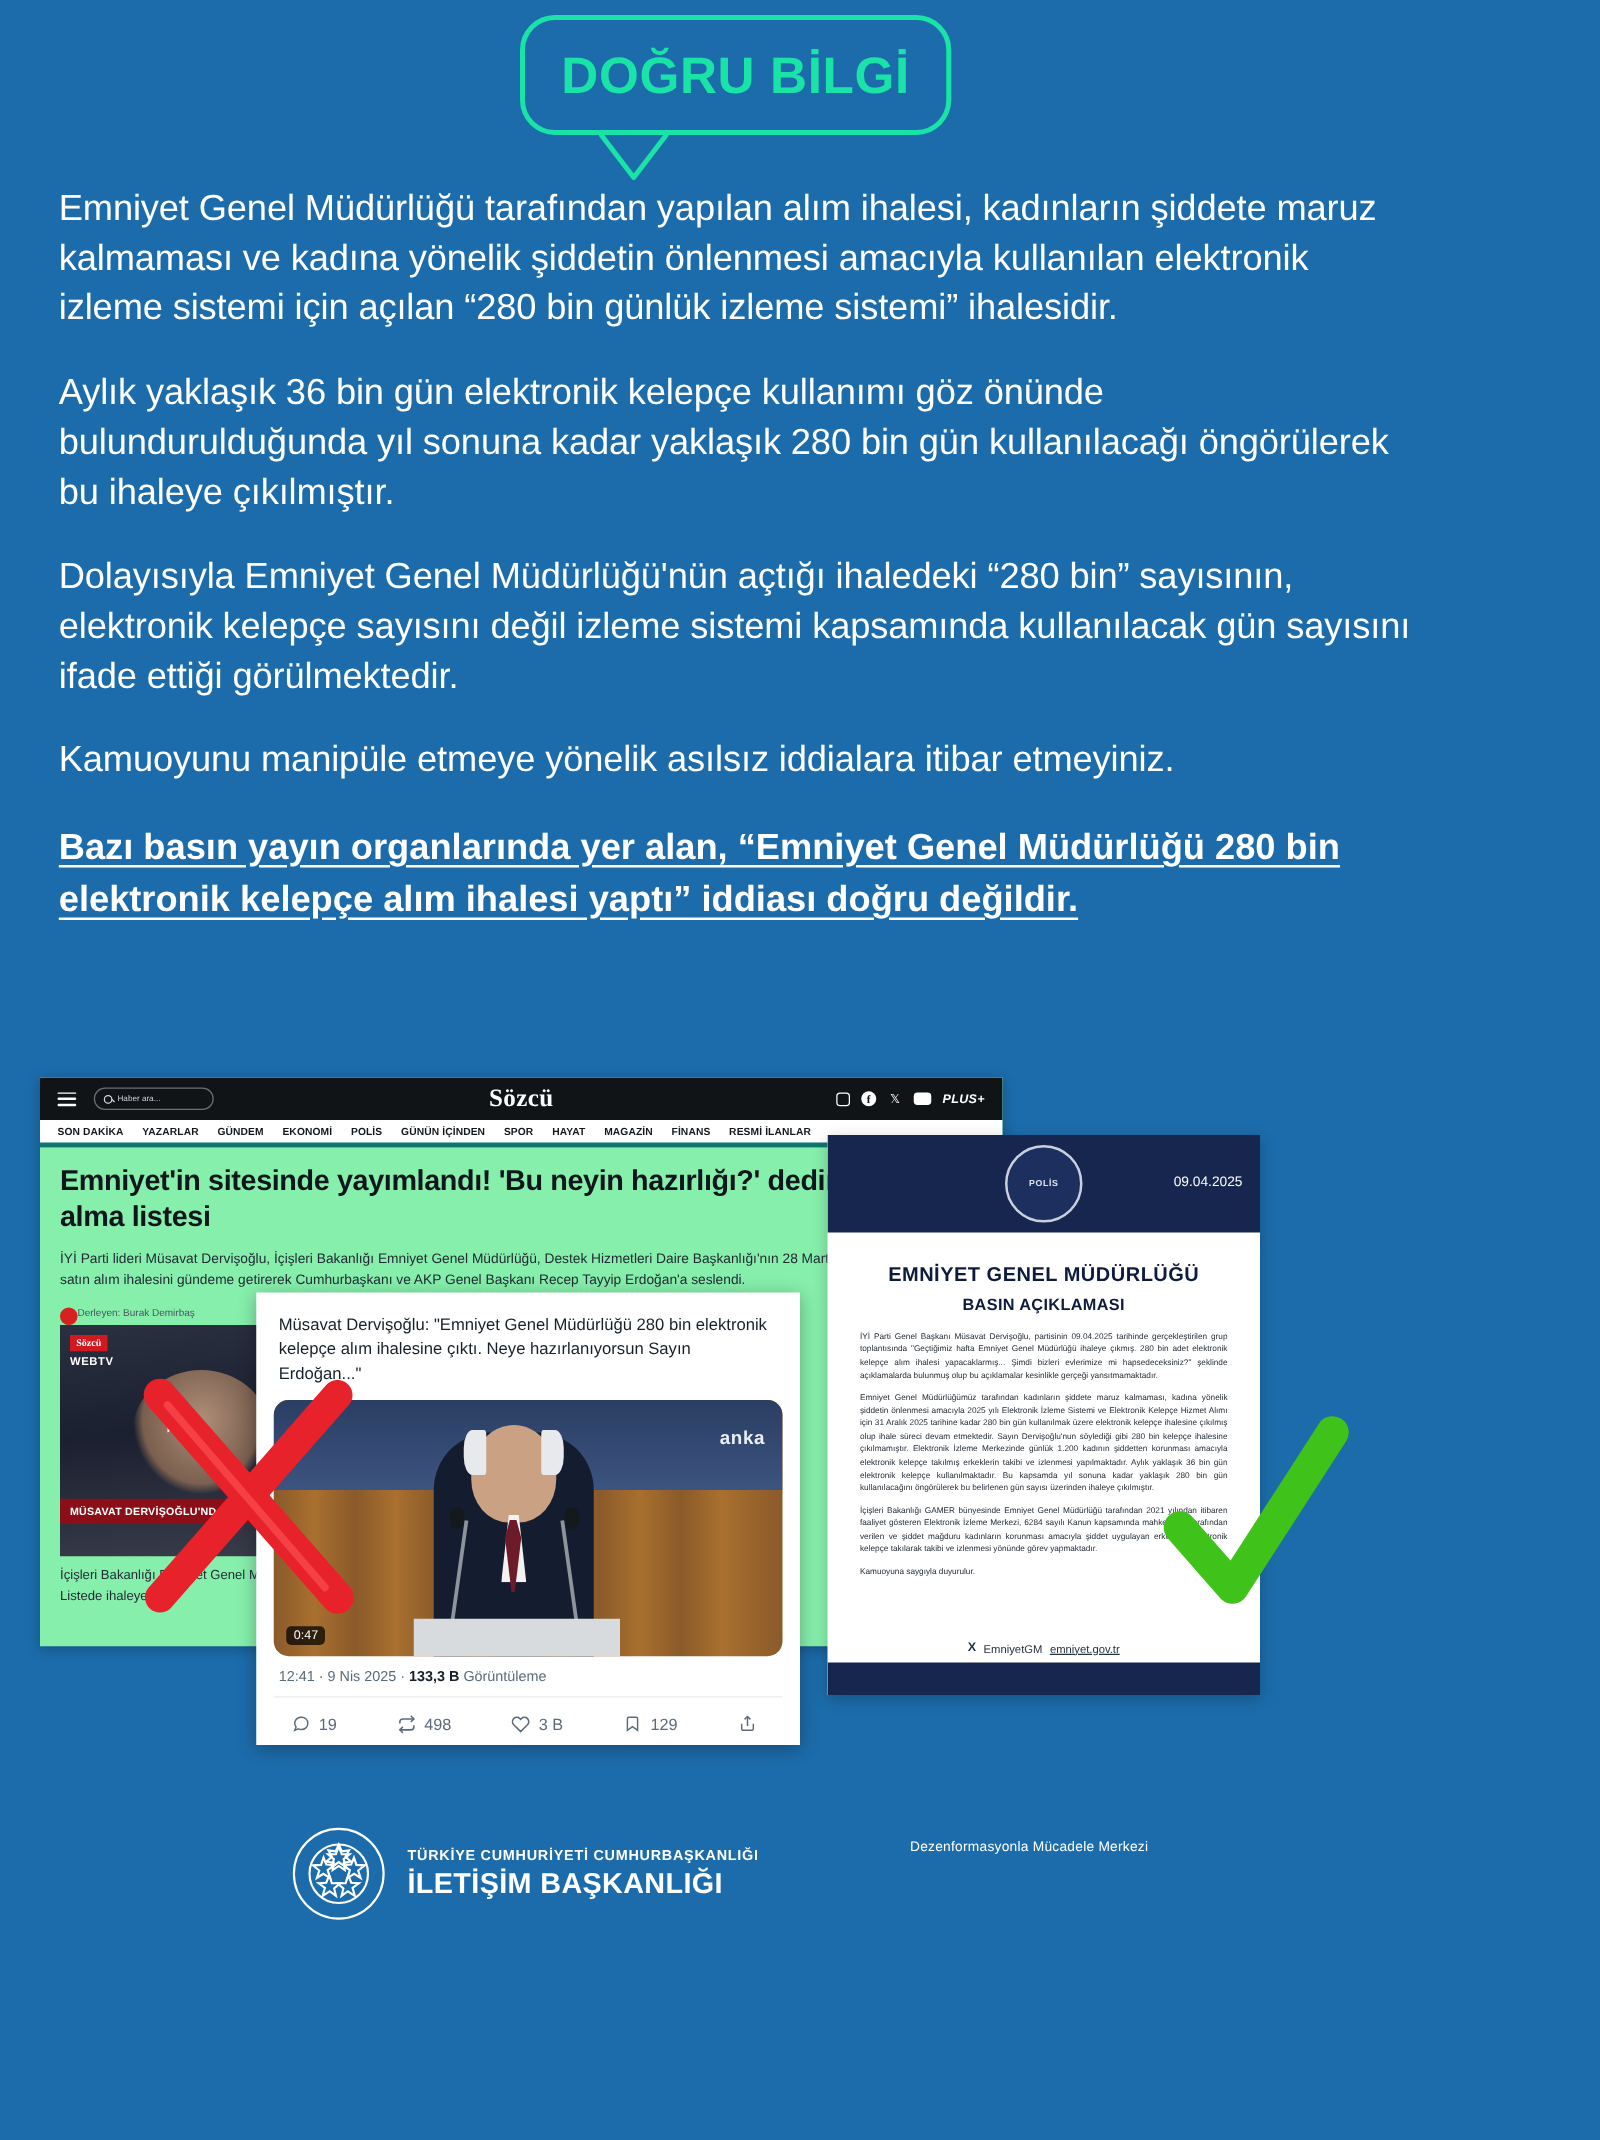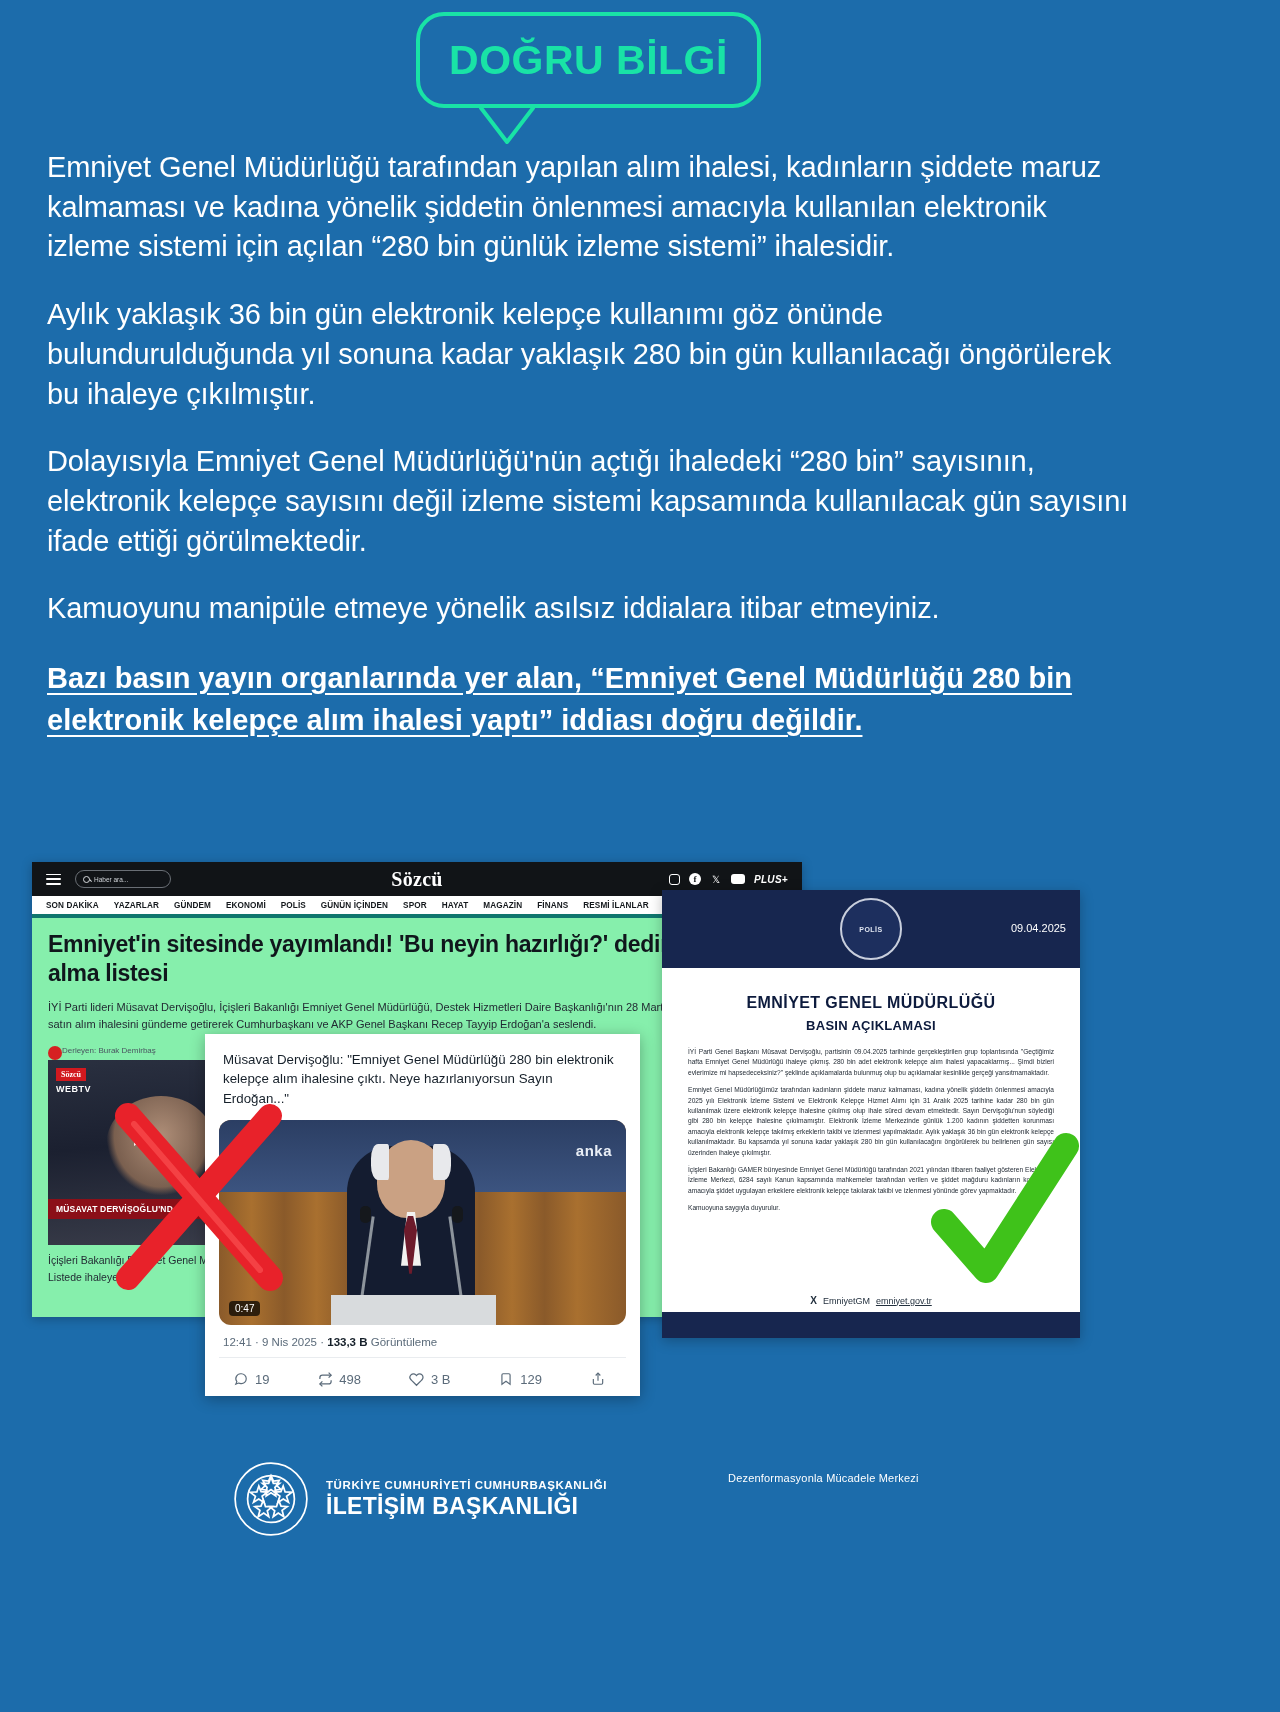--- a/index.html
+++ b/index.html
@@ -177,22 +177,22 @@
     padding:0 14px;
   }
   .tw-act { display:flex; align-items:flex-end; gap:6px; color:#5b6b7a; font-size:13px; }
   .ic { width:16px; height:16px; display:flex; align-items:center; justify-content:center; font-size:14px; color:#5b6b7a; }
 
   
   .red-x { position:absolute; left:110px; top:240px; width:180px; height:190px; pointer-events:none; }
 
   
   .egm-card {
-    position:absolute; left:662px; top:28px;
-    width:418px; height:448px;
+    position:absolute; left:662px; top:46px;
+    width:346px; height:448px;
     background:#ffffff;
     box-shadow:0 3px 12px rgba(0,0,0,.25);
     overflow:hidden;
   }
   .egm-header { height:78px; background:#17264f; position:relative; }
   .egm-emblem {
     position:absolute; left:50%; transform:translateX(-50%); top:8px;
     width:62px; height:62px; border-radius:50%;
     border:2px solid #c9cfdd; background:#1d2f5e;
     display:flex; align-items:center; justify-content:center;

